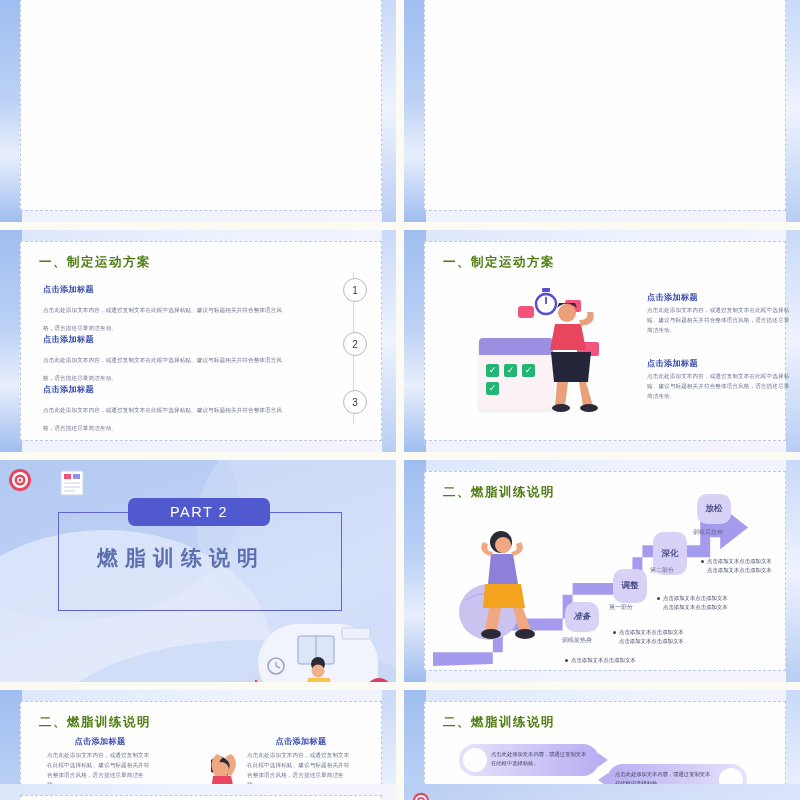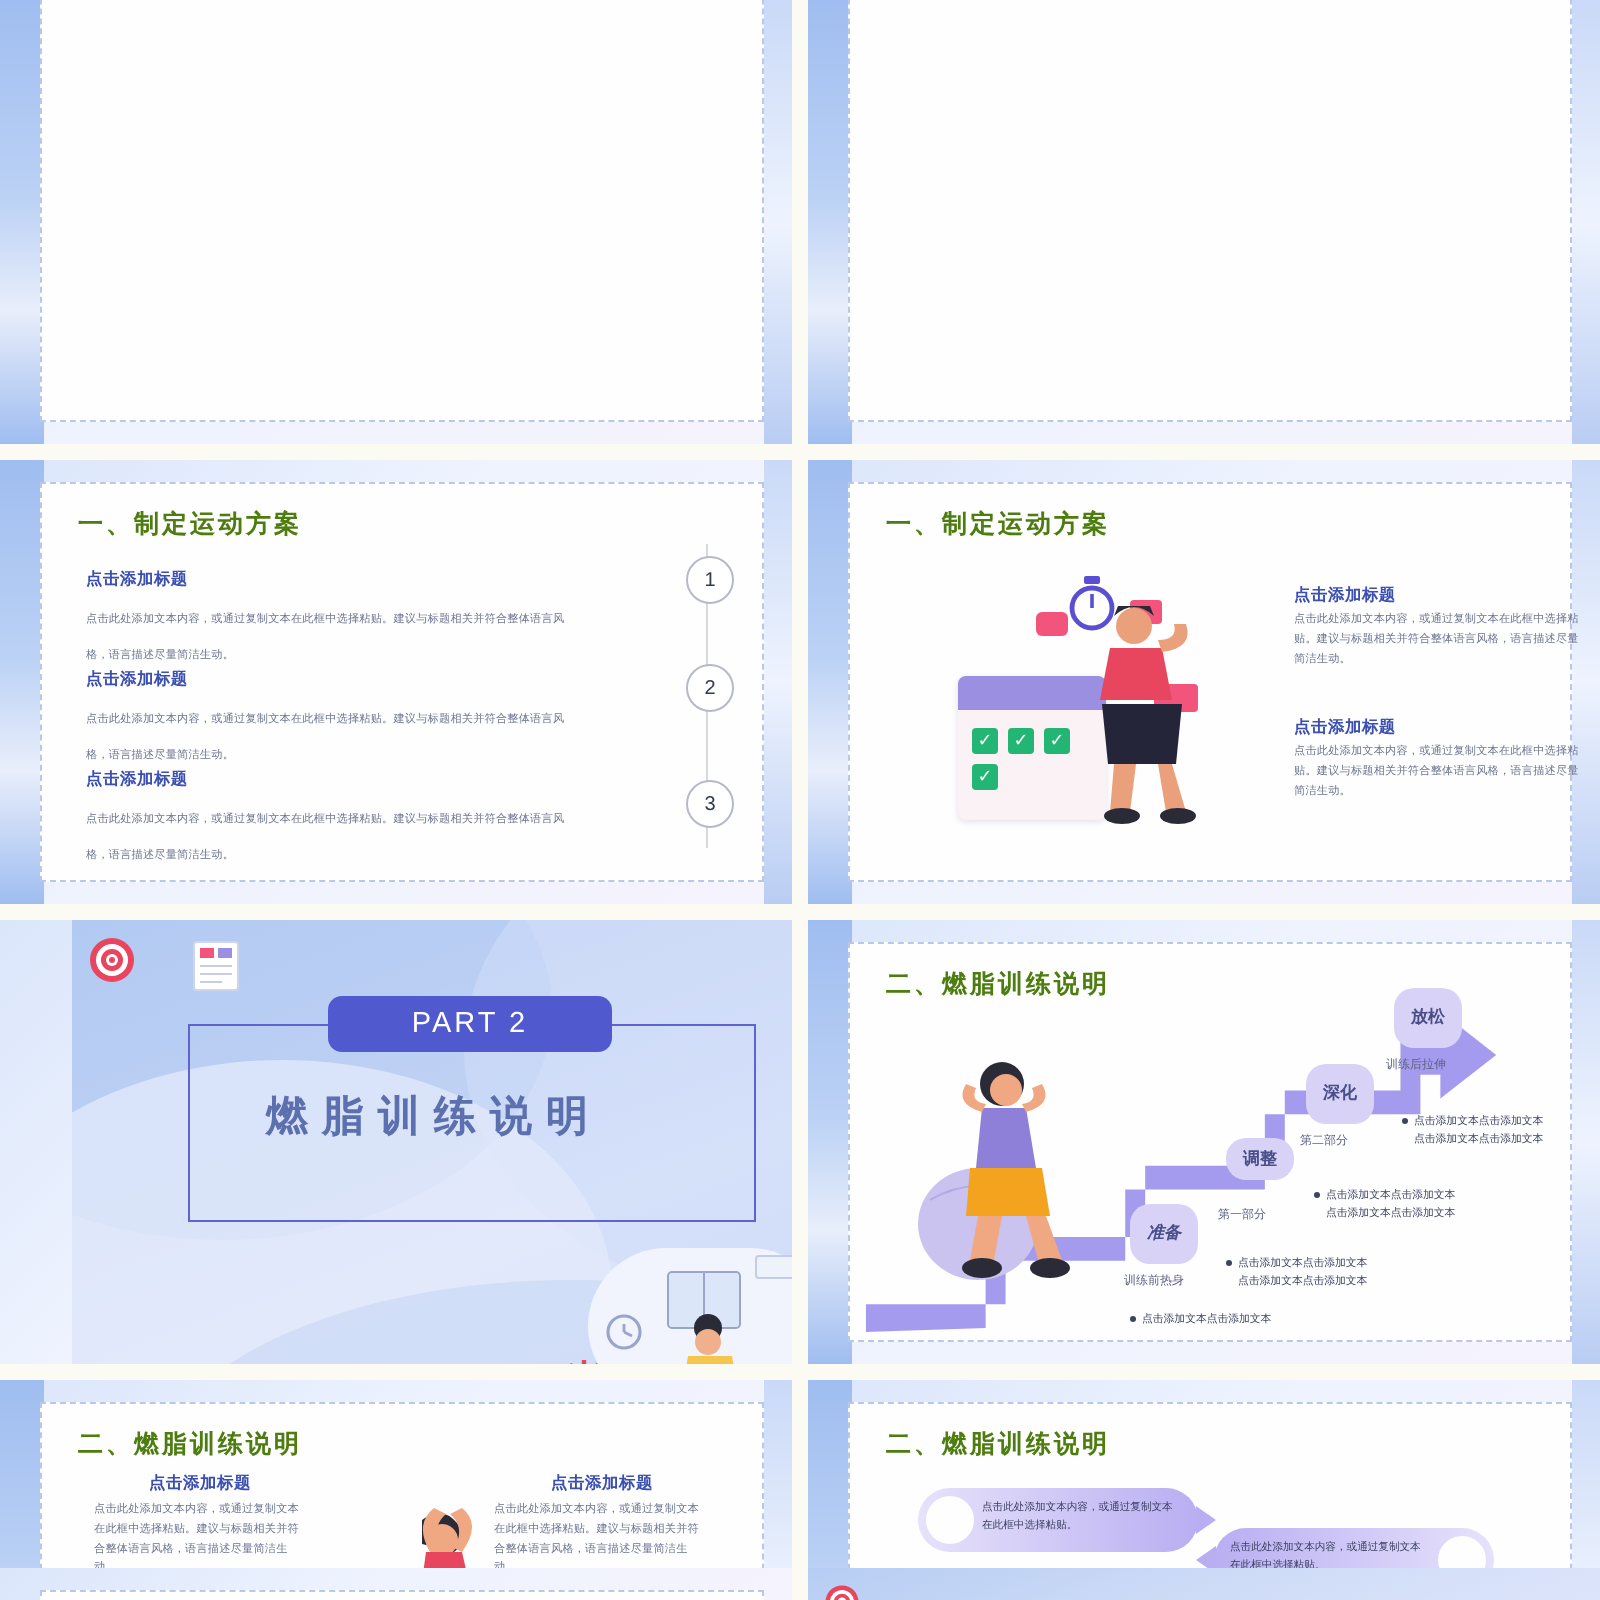--- a/index.html
+++ b/index.html
@@ -57,21 +57,21 @@
   .cal-top{position:absolute;left:0;top:0;width:100%;height:17px;
        background:#9a8fe0;border-radius:4px 4px 0 0;}
   .chk{position:absolute;width:13px;height:13px;background:#22b573;border-radius:2px;
        color:#fff;font-size:9px;line-height:13px;text-align:center;}
   .man{position:absolute;left:112px;top:58px;width:70px;height:112px;}
   .stopw{position:absolute;left:108px;top:46px;width:26px;height:28px;}
   .tag-r{position:absolute;width:16px;height:12px;background:#f2547c;border-radius:2px;}
 
   
   .cover{position:relative;width:396px;height:250px;overflow:hidden;
-      background:linear-gradient(160deg,#b6cdf3 0%,#cfdcf7 35%,#dfe6fb 60%,#cdd9f6 100%);margin-left:36px;}
+      background:linear-gradient(160deg,#b6cdf3 0%,#cfdcf7 35%,#dfe6fb 60%,#cdd9f6 100%);}
   .wave{position:absolute;border-radius:50%;}
   .w1{left:-90px;top:-70px;width:330px;height:230px;background:#aec6f0;opacity:.55;}
   .w2{left:-60px;top:70px;width:330px;height:230px;background:#e3eafb;opacity:.75;}
   .w3{right:-120px;top:-60px;width:320px;height:250px;background:#cfdcf8;opacity:.6;}
   .w4{left:40px;bottom:-130px;width:420px;height:200px;background:#c2d3f4;opacity:.5;}
   .coverframe{position:absolute;left:58px;top:52px;width:282px;height:97px;
       border:1.5px solid #5f63cf;}
   .partbadge{position:absolute;left:128px;top:38px;width:142px;height:28px;
       background:#5159cf;border-radius:7px;color:#fff;font-size:14.5px;
       letter-spacing:1.5px;display:flex;align-items:center;justify-content:center;}
@@ -287,24 +287,24 @@
         <path d="M30 64 h36 l4 24 h-42 Z" fill="#f4a31f"></path>
         <path d="M34 88 l-4 22 h12 l4 -22 Z" fill="#f0a883"></path>
         <path d="M58 88 l6 22 h12 l-8 -22 Z" fill="#f0a883"></path>
         <ellipse cx="36" cy="114" rx="10" ry="5" fill="#2b2b38"></ellipse>
         <ellipse cx="70" cy="114" rx="10" ry="5" fill="#2b2b38"></ellipse>
       </svg>
 
       <div class="stepbox" style="left:140px;top:130px;width:34px;height:30px;font-style:italic;">准备</div>
       <div class="steplabel" style="left:137px;top:164px;">训练前热身</div>
 
-      <div class="stepbox" style="left:188px;top:97px;width:34px;height:21px;">调整</div>
+      <div class="stepbox" style="left:188px;top:97px;width:34px;height:34px;">调整</div>
       <div class="steplabel" style="left:184px;top:131px;">第一部分</div>
 
-      <div class="stepbox" style="left:228px;top:60px;width:34px;height:30px;">深化</div>
+      <div class="stepbox" style="left:228px;top:60px;width:34px;height:43px;">深化</div>
       <div class="steplabel" style="left:225px;top:94px;">第二部分</div>
 
       <div class="stepbox" style="left:272px;top:22px;width:34px;height:30px;">放松</div>
       <div class="steplabel" style="left:268px;top:56px;">训练后拉伸</div>
 
       <div class="bullets" style="left:140px;top:184px;">
         <div><span class="dot"></span><span>点击添加文本点击添加文本</span></div>
       </div>
       <div class="bullets" style="left:188px;top:156px;">
         <div><span class="dot"></span><span>点击添加文本点击添加文本</span></div>

